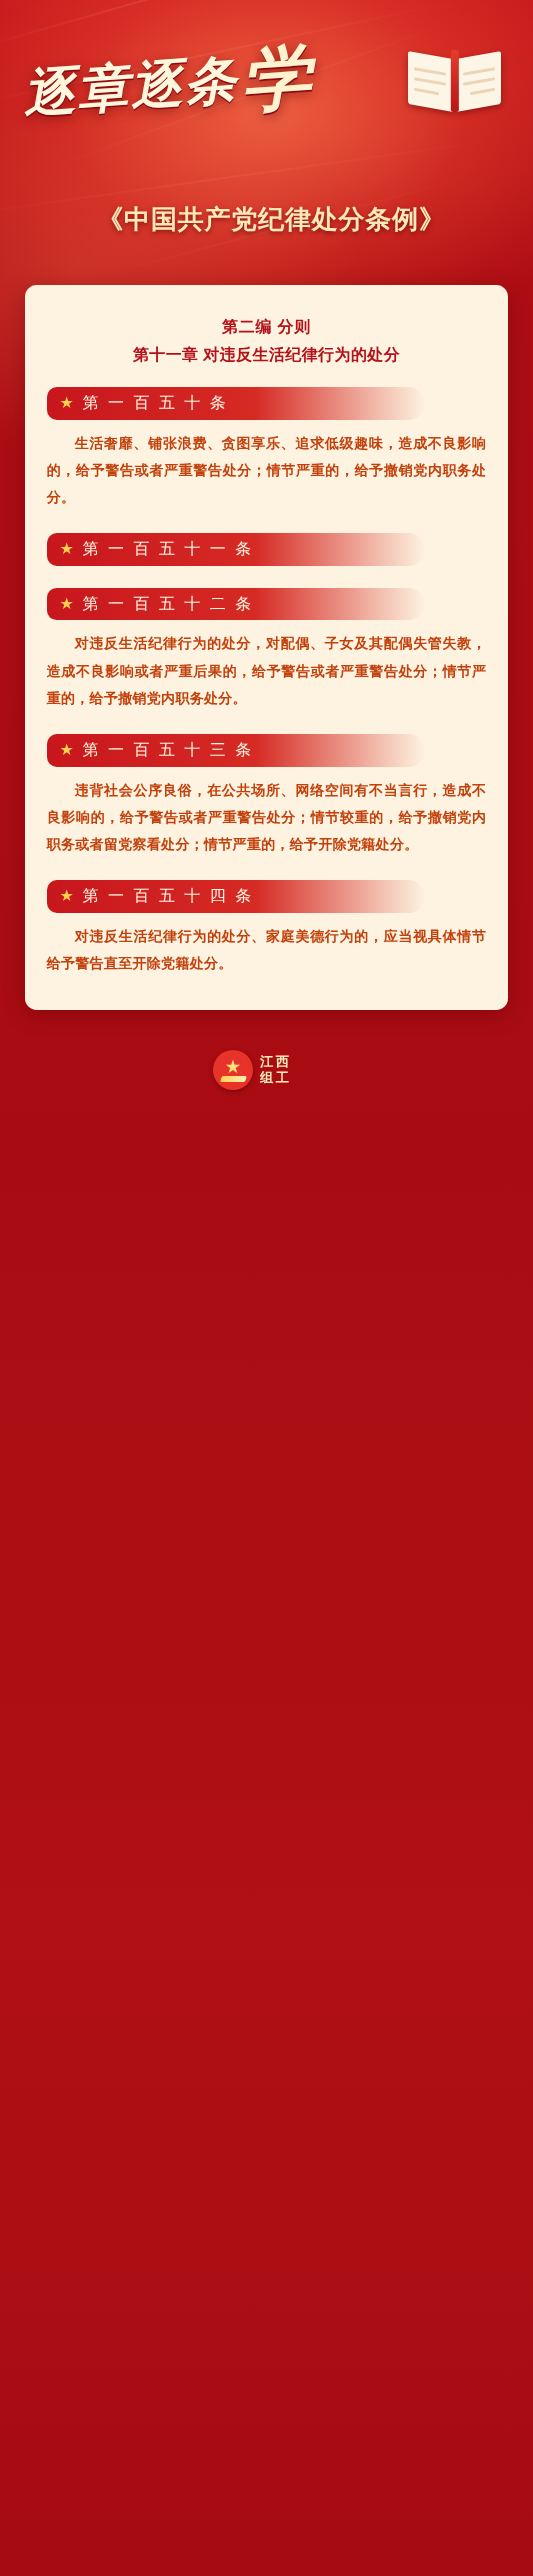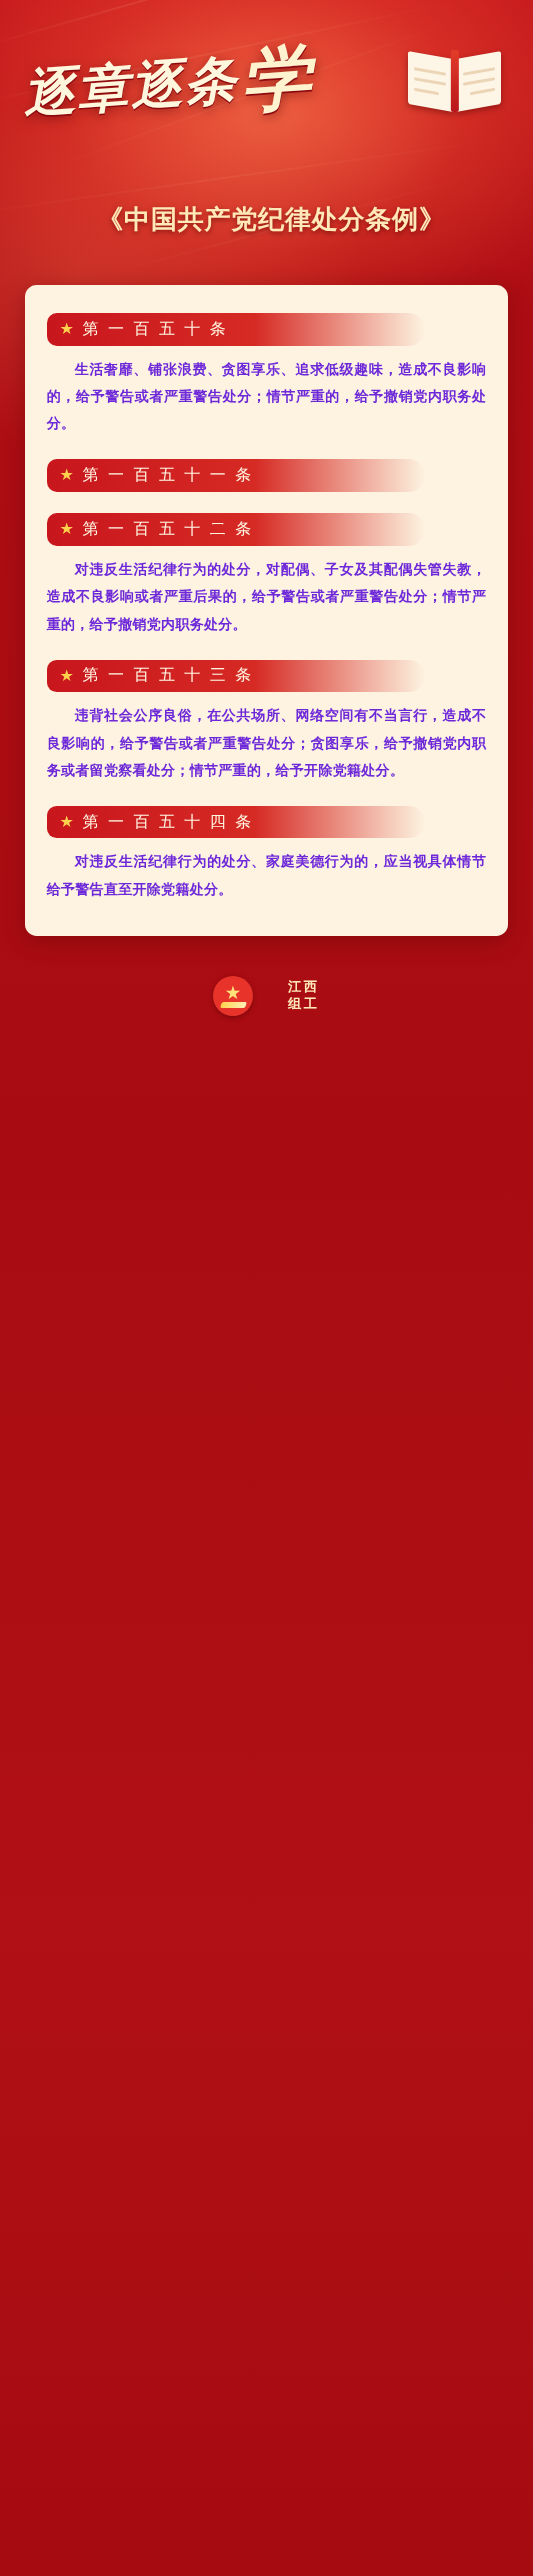--- a/index.html
+++ b/index.html
@@ -126,21 +126,21 @@
     color: #ffd24d; font-size: 16px; line-height: 16.7px; text-align:center;
   }
   .art-head .label {
     color: #fff6e2;
     font-weight: normal;
     font-size: 16px;
     letter-spacing: 2.5px;
     white-space: nowrap;
   }
   .para {
-    color: #6d28d9;
+    color: #c2410c;
     font-size: 14px;
     line-height: 1.95;
     text-align: justify;
     text-indent: 2em;
     font-weight: bold;
     letter-spacing: 0.3px;
   }
   .para + .para { margin-top: 1.7px; }
 
   
@@ -162,21 +162,21 @@
   .logo .badge:before{
     content:"★"; position:absolute; left:0; right:0; top:5.8px; font-size: 18.3px; color:#ffe27a; text-align:center;
   }
   .logo .badge:after{
     content:""; position:absolute; left:7.5px; bottom:8.3px; width:25px; height:5.8px;
     background: linear-gradient(90deg,#ffd24d,#fff0b8); border-radius: 1.7px; transform: skewX(-18deg);
   }
   .logo .lg-text {
     position:absolute; left: 47px; top: 3.3px; width: 60px;
     color: #ffe9b8; font-weight: bold; font-size: 13.3px; line-height: 16.7px;
-    font-family: "Liberation Serif","DejaVu Serif",serif; text-align: left; margin-left: 28px;
+    font-family: "Liberation Serif","DejaVu Serif",serif; text-align: left;
   }
   .logo .lg-text span { display:block; letter-spacing: 2.5px; }
 </style>
 </head>
 <body>
 
 <div class="page">
 
   <div class="glow"></div>
   <div class="streaks">
@@ -201,20 +201,24 @@
       <div class="line" style="right:8.3px; top:23px; width:32px; transform:skewY(-10deg);"></div>
       <div class="line" style="right:8.3px; top:33px; width:32px; transform:skewY(-10deg);"></div>
       <div class="line" style="right:8.3px; top:43px; width:25px; transform:skewY(-10deg);"></div>
     </div>
   </div>
 
   <div class="doc-title">《中国共产党纪律处分条例》</div>
 
   <div class="card">
 
+    <div class="card-head">
+      <div class="l1">第二编 分则</div>
+      <div class="l2">第十一章 对违反生活纪律行为的处分</div>
+    </div>
 
     <div class="article">
       <div class="art-head">
         <span class="star">★</span>
         <span class="label">第 一 百 五 十 条</span>
       </div>
       <p class="para">生活奢靡、铺张浪费、贪图享乐、追求低级趣味，造成不良影响的，给予警告或者严重警告处分；情节严重的，给予撤销党内职务处分。</p>
     </div>
 
     <div class="article">
@@ -230,21 +234,21 @@
         <span class="label">第 一 百 五 十 二 条</span>
       </div>
       <p class="para">对违反生活纪律行为的处分，对配偶、子女及其配偶失管失教，造成不良影响或者严重后果的，给予警告或者严重警告处分；情节严重的，给予撤销党内职务处分。</p>
     </div>
 
     <div class="article">
       <div class="art-head">
         <span class="star">★</span>
         <span class="label">第 一 百 五 十 三 条</span>
       </div>
-      <p class="para">违背社会公序良俗，在公共场所、网络空间有不当言行，造成不良影响的，给予警告或者严重警告处分；贪图享乐，给予撤销党内职务或者留党察看处分；情节严重的，给予开除党籍处分。</p>
+      <p class="para">违背社会公序良俗，在公共场所、网络空间有不当言行，造成不良影响的，给予警告或者严重警告处分；情节较重的，给予撤销党内职务或者留党察看处分；情节严重的，给予开除党籍处分。</p>
     </div>
 
     <div class="article">
       <div class="art-head">
         <span class="star">★</span>
         <span class="label">第 一 百 五 十 四 条</span>
       </div>
       <p class="para">对违反生活纪律行为的处分、家庭美德行为的，应当视具体情节给予警告直至开除党籍处分。</p>
     </div>
 

